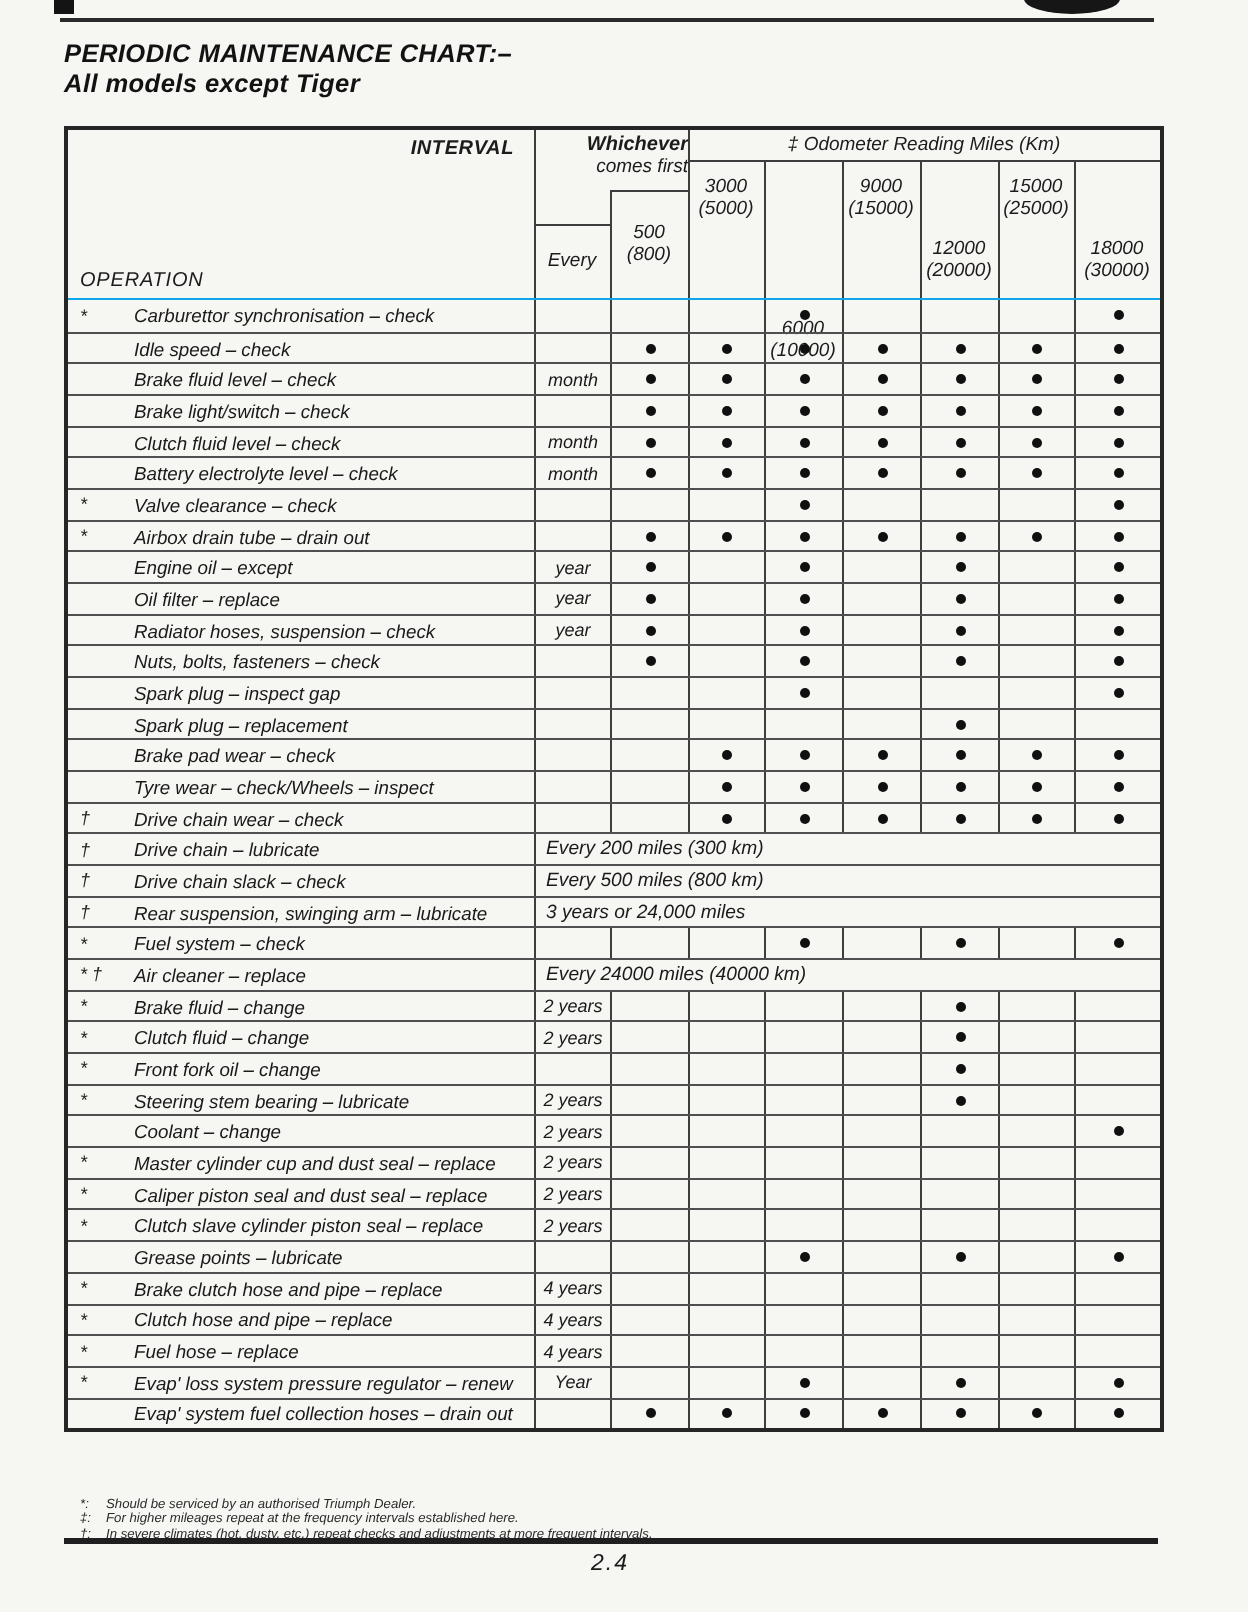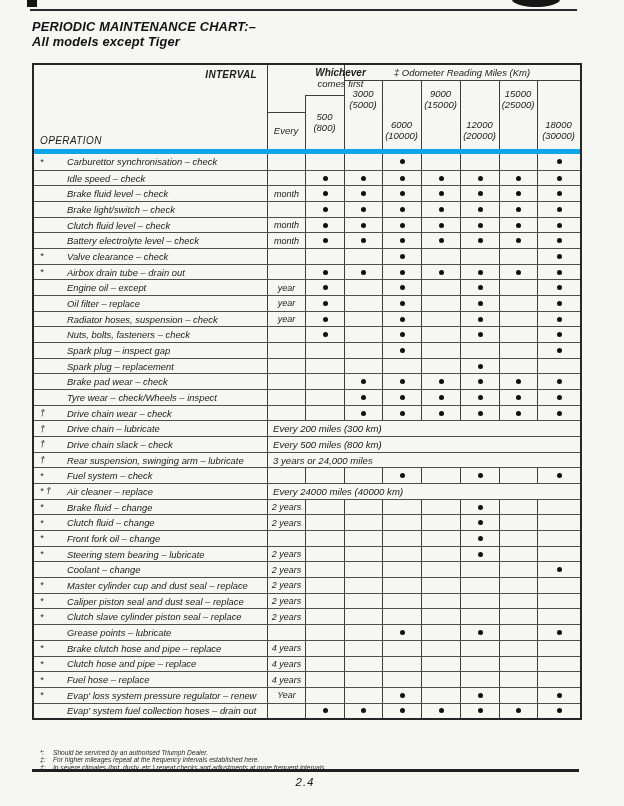--- a/index.html
+++ b/index.html
@@ -16,34 +16,34 @@
   .corner-mark{position:absolute;left:27px;top:0;width:10px;height:7px;background:#141414;}
   .logo-ellipse{position:absolute;left:512px;top:-8px;width:48px;height:15px;background:#161616;border-radius:50%;}
   .top-rule{position:absolute;left:30px;top:9px;width:547px;height:2px;background:#2a2a2a;}
   
   .title{position:absolute;left:32px;top:19px;font-size:12.8px;font-weight:bold;line-height:15px;letter-spacing:.2px;color:#121212;}
   
   .chart{
     position:absolute;left:32px;top:63px;width:546px;
     border:2px solid #262626;background:transparent;
   }
-  .chead{position:relative;height:84px;border-bottom:5px solid #0ea5e9;}
+  .chead{position:relative;height:84px;border-bottom:1px solid #0ea5e9;}
   .chead .interval{position:absolute;top:4px;left:0;width:233px;text-align:right;padding-right:10px;box-sizing:border-box;font-weight:bold;font-size:10px;letter-spacing:.3px;}
   .chead .operation{position:absolute;bottom:3px;left:6px;font-size:10px;letter-spacing:.4px;}
-  .whichever{position:absolute;left:233px;top:2px;width:77px;text-align:center;line-height:11px;margin-left:35px;}
+  .whichever{position:absolute;left:233px;top:2px;width:77px;text-align:right;line-height:11px;}
   .whichever .wh1{font-weight:bold;font-size:10px;}
   .whichever .wh2{font-size:9.5px;}
   .odometer{position:absolute;left:310px;top:0;width:236px;height:15px;text-align:center;font-size:9.5px;line-height:15px;}
   .hcell{position:absolute;display:flex;flex-direction:column;align-items:center;justify-content:center;font-size:9.5px;line-height:11px;text-align:center;}
   .every-h{left:233px;top:47px;width:38px;height:37px;}
   .c500{left:271px;top:30px;width:39px;height:53px;}
   .hi{top:16px;height:36px;}
   .lo{top:46px;height:38px;}
   .c3000{left:310px;width:38px;}
-  .c6000{left:348px;width:39px;}
+  .c6000{left:348px;width:39px;margin-top:40px;}
   .c9000{left:387px;width:39px;}
   .c12000{left:426px;width:39px;}
   .c15000{left:465px;width:38px;}
   .c18000{left:503px;width:43px;}
   .vl,.hl{position:absolute;background:#3d3d3d;}
   .vl{width:1px;} .hl{height:1px;}
   
   .cbody{position:relative;}
   .row{display:flex;height:15.68px;align-items:stretch;}
   .row + .row{border-top:1px solid #4f4f4f;height:15.68px;box-sizing:border-box;}

